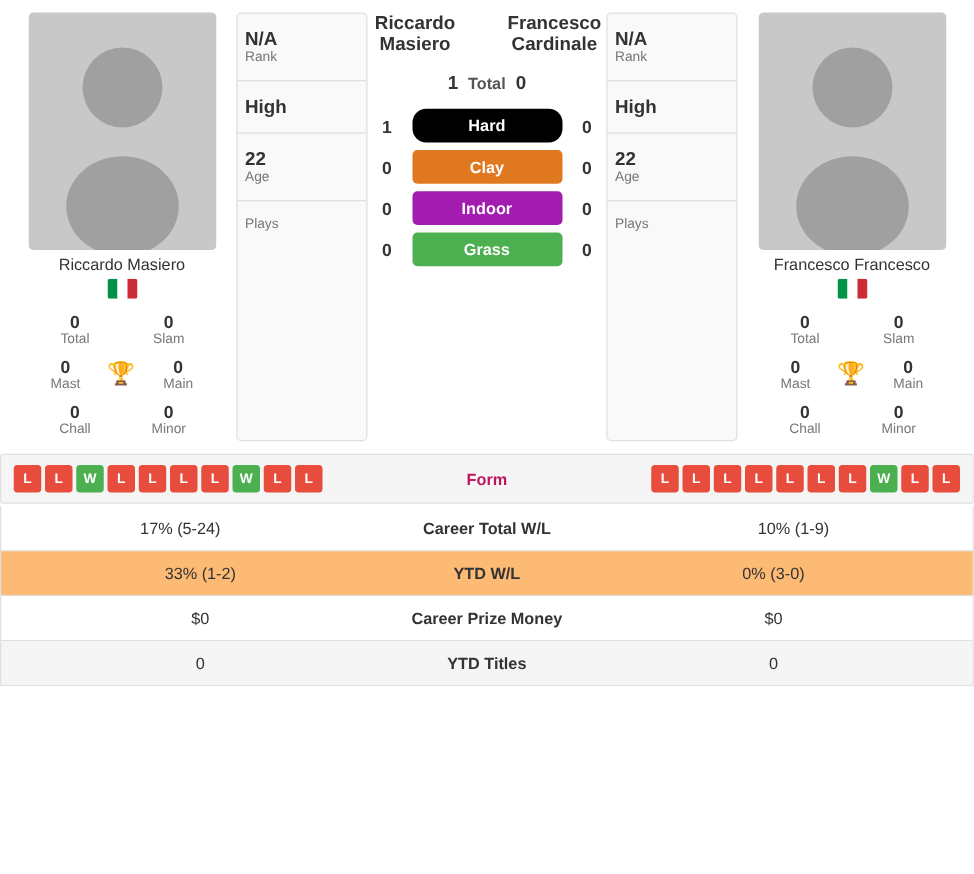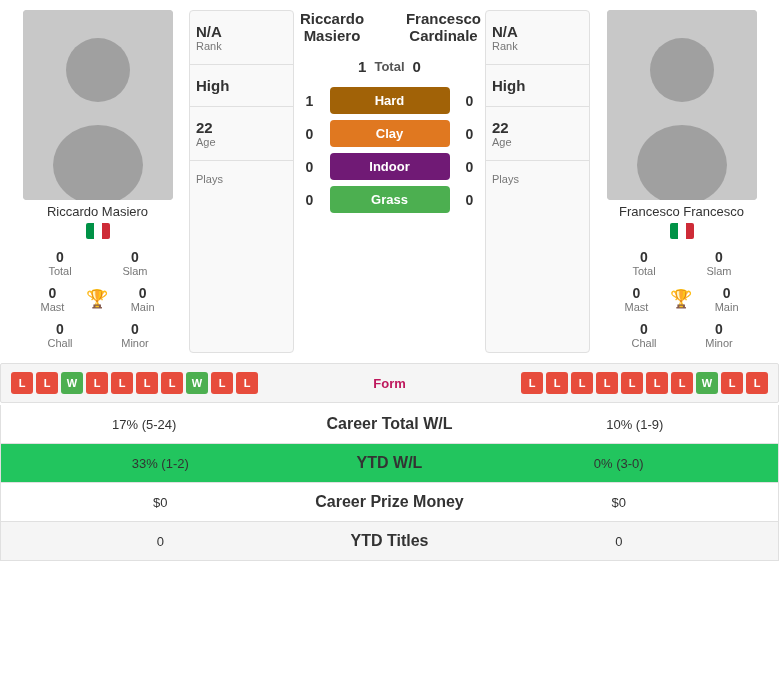--- a/index.html
+++ b/index.html
@@ -97,23 +97,23 @@
     .surface-btn {
       width: 120px;
       padding: 6px 10px;
       text-align: center;
       color: #fff;
       border-radius: 4px;
       font-size: 13px;
       font-weight: bold;
     }
 
-    .btn-hard { background: #a16207; }
+    .btn-hard { background: #000000; border-radius: 11px; }
     .btn-clay { background: #e07820; }
-    .btn-indoor { background: #701a75; }
+    .btn-indoor { background: #a21caf; }
     .btn-grass { background: #4caf50; }
 
     .total-score {
       font-size: 15px;
       font-weight: bold;
     }
 
     
     .flag-container {
       display: flex;
@@ -197,21 +197,21 @@
       flex: 1;
       text-align: center;
       font-size: 13px;
       color: #333;
     }
 
     .stats-row-label {
       width: 160px;
       text-align: center;
       font-weight: bold;
-      font-size: 16px;
+      font-size: 13px;
       color: #333;
     }
 
     .stats-row-value-right {
       flex: 1;
       text-align: center;
       font-size: 13px;
       color: #333;
     }
 
@@ -494,21 +494,21 @@
         <div class="form-badge badge-l">L</div>
       </div>
   </div>
 
   <div id="stats-table">
       <div class="stats-row" style="background: rgb(255, 255, 255); gap: 32px;">
         <div class="stats-row-value-left">17% (5-24)</div>
         <div class="stats-row-label">Career Total W/L</div>
         <div class="stats-row-value-right">10% (1-9)</div>
       </div>
-      <div class="stats-row" style="background: #22c55e;">
+      <div class="stats-row" style="background: #fdba74;">
         <div class="stats-row-value-left">33% (1-2)</div>
         <div class="stats-row-label">YTD W/L</div>
         <div class="stats-row-value-right">0% (3-0)</div>
       </div>
       <div class="stats-row" style="background: rgb(255, 255, 255);">
         <div class="stats-row-value-left">$0</div>
         <div class="stats-row-label">Career Prize Money</div>
         <div class="stats-row-value-right">$0</div>
       </div>
       <div class="stats-row" style="background: rgb(245, 245, 245);">

